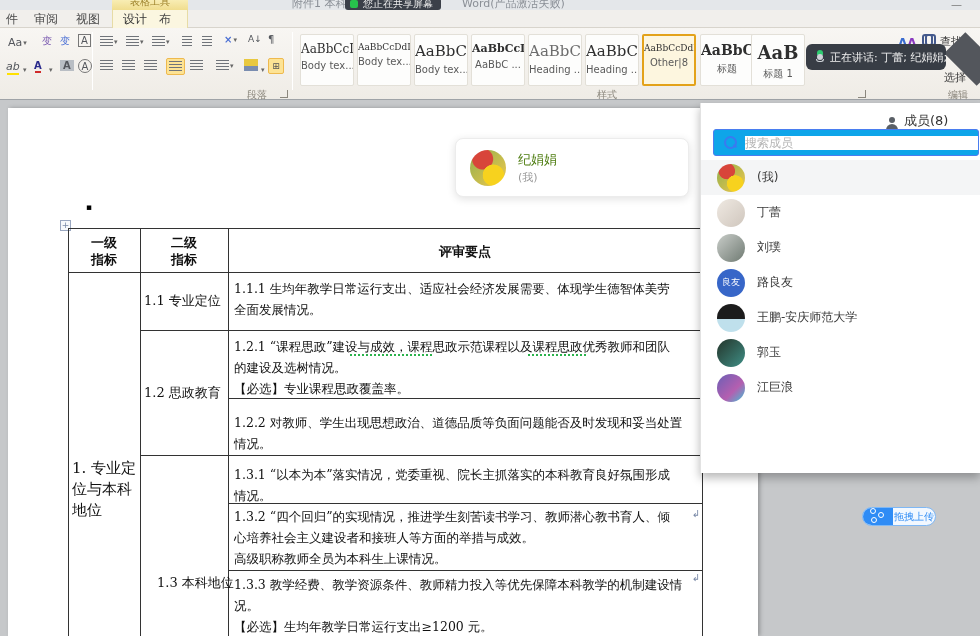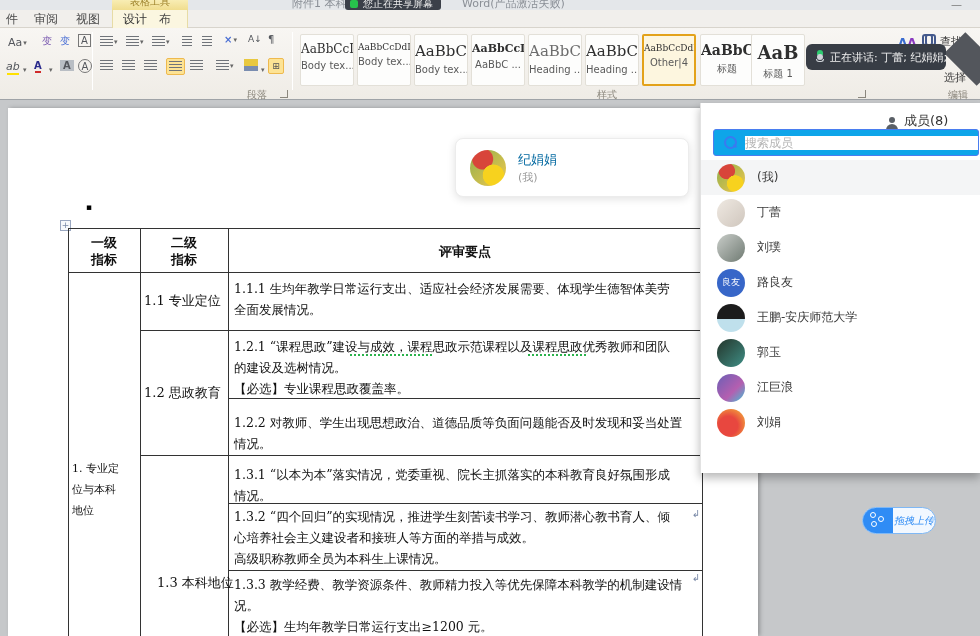--- a/index.html
+++ b/index.html
@@ -72,21 +72,21 @@
   .wavy { height:2px; border-bottom:2px dotted #2bb24c; }
   .pilcrow { color:#7a8aa8; font-size:10px; }
 
   
   .pcard { left:455px; top:138px; width:234px; height:59px; background:#fff; border:1px solid #ececec;
     border-radius:8px; box-shadow:0 2px 8px rgba(0,0,0,.12); }
   .pavatar { position:absolute; left:14px; top:11px; width:36px; height:36px; border-radius:50%;
     background:radial-gradient(circle at 65% 70%, #f7d21e 30%, transparent 32%),
                radial-gradient(circle at 35% 25%, #d8453a 28%, transparent 31%),
                linear-gradient(135deg,#8fae4f,#f2c84b); }
-  .pname { position:absolute; left:62px; top:12px; font-size:13px; color:#0369a1; }
+  .pname { position:absolute; left:62px; top:12px; font-size:13px; color:#4d7c0f; }
   .pme { position:absolute; left:62px; top:31px; font-size:11px; color:#9a9a9a; }
 
   
   .speak { left:806px; top:44px; width:140px; height:26px; background:#383d45; border-radius:6px;
     display:flex; align-items:center; padding:0 10px; z-index:60; }
   .mic { position:relative; width:8px; height:14px; margin-right:7px; }
   .mic .mb { position:absolute; left:1px; top:0; width:6px; height:9px; border-radius:3px; background:#cfd3d8; }
   .mic .mg { position:absolute; left:1px; top:0; width:6px; height:5px; border-radius:3px 3px 0 0; background:#2ecc71; }
   .mic .ms { position:absolute; left:0; top:9px; width:8px; height:3px; border-bottom:1px solid #cfd3d8;
     border-left:1px solid #cfd3d8; border-right:1px solid #cfd3d8; border-radius:0 0 4px 4px; }
@@ -122,22 +122,22 @@
   .av3 { background:#3766c8; }
   .av4 { background:linear-gradient(#1c1c1c 55%, #bfe0ec 55%); }
   .av5 { background:linear-gradient(135deg,#24342a,#3f8f86); }
   .av6 { background:linear-gradient(135deg,#6b5fb5,#b45fb0 60%,#3fc2d6); }
   .av7 { background:radial-gradient(circle at 40% 60%, #e8473f 40%, #f5c03a); }
   .pfoot { position:absolute; left:0; bottom:0; width:280px; height:38px; border-top:1px solid #ebebeb; }
   .pbtn { position:absolute; top:6px; height:26px; background:#fff; border:1px solid #d4d4d4; border-radius:3px;
     font-size:12px; color:#3a3a3a; text-align:center; line-height:24px; }
 
   
-  .upload { left:862px; top:507px; width:74px; height:27px; border:1px solid #7fb8f5; border-radius:14px;
-    background:#f2f8ff; display:flex; align-items:center; overflow:hidden; z-index:40;font-style:italic; }
+  .upload { left:862px; top:507px; width:74px; height:19px; border:1px solid #7fb8f5; border-radius:14px;
+    background:#f2f8ff; display:flex; align-items:center; overflow:hidden; z-index:40; }
   .upl-ic { width:30px; height:27px; background:#2f8cf5; position:relative; flex:none; }
   .upl-ic i { position:absolute; width:6px; height:6px; border:1.5px solid #fff; border-radius:50%; background:transparent; }
   .upl-ic i:nth-child(1){ left:7px; top:5px; } .upl-ic i:nth-child(2){ left:15px; top:9px; } .upl-ic i:nth-child(3){ left:8px; top:14px; }
   .upl-tx { flex:1; text-align:center; font-size:10px; color:#2f8cf5; white-space:nowrap; }
 </style>
 </head>
 <body>
 
 <div class="abs titlebar">
   <span class="ttext" style="left:292px">附件1 本科专业评估指...</span>
@@ -247,21 +247,21 @@
   <div class="stile s5" style="left:528px">
       <span class="samp">AaBbC</span>
       <span class="sname">Heading ...</span>
     </div>
   <div class="stile s6" style="left:585px">
       <span class="samp">AaBbC(</span>
       <span class="sname">Heading ...</span>
     </div>
   <div class="stile s7 sel" style="left:642px">
       <span class="samp">AaBbCcDdI</span>
-      <span class="sname">Other|4</span>
+      <span class="sname">Other|8</span>
     </div>
   <div class="stile s8" style="left:700px">
       <span class="samp">AaBbC(</span>
       <span class="sname">标题</span>
     </div>
   <div class="stile s9" style="left:751px">
       <span class="samp">AaB</span>
       <span class="sname">标题 1</span>
     </div>
   <span class="glabel" style="left:597px">样式</span>
@@ -295,21 +295,21 @@
   <div class="abs bline" style="left:132px;top:120px;width:1px;height:408px"></div>
   <div class="abs bline" style="left:220px;top:120px;width:1px;height:408px"></div>
   <div class="abs bline" style="left:694px;top:120px;width:1px;height:408px"></div>
 
   <div class="abs hdrcell doc-serif" style="left:60px;top:126px;width:72px">一级
 指标</div>
   <div class="abs hdrcell doc-serif" style="left:132px;top:126px;width:88px">二级
 指标</div>
   <div class="abs hdrcell doc-serif" style="left:220px;top:135px;width:474px">评审要点</div>
 
-  <div class="abs cell doc-serif" style="left:64px;top:350px;width:68px;font-size:11px">1. 专业定
+  <div class="abs cell doc-serif" style="left:64px;top:350px;width:68px;font-size:15px">1. 专业定
 位与本科
 地位</div>
   <div class="abs cell doc-serif" style="left:136px;top:182px;width:84px;font-size:13px">1.1 专业定位</div>
   <div class="abs cell doc-serif" style="left:136px;top:274px;width:84px;font-size:13px">1.2 思政教育</div>
   <div class="abs cell doc-serif" style="left:149px;top:464px;width:84px;font-size:13px">1.3 本科地位</div>
 
   <div class="abs cell doc-serif" style="left:226px;top:170px;width:464px">1.1.1 生均年教学日常运行支出、适应社会经济发展需要、体现学生德智体美劳
 全面发展情况。</div>
   <div class="abs cell doc-serif" style="left:226px;top:228px;width:464px">1.2.1 “课程思政”建设与成效，课程思政示范课程以及课程思政优秀教师和团队
 的建设及选树情况。
@@ -382,24 +382,20 @@
       <span class="mname">王鹏-安庆师范大学</span>
     </div>
   <div class="mrow" style="top:232px">
       <span class="av av5"></span>
       <span class="mname">郭玉</span>
     </div>
   <div class="mrow" style="top:267px">
       <span class="av av6"></span>
       <span class="mname">江巨浪</span>
     </div>
-  <div class="mrow" style="top:302px">
-      <span class="av av7"></span>
-      <span class="mname">刘娟</span>
-    </div>
 
 </div>
 
 <div class="abs upload">
   <span class="upl-ic">
       <i></i>
       <i></i>
       <i></i>
     </span>
   <span class="upl-tx">拖拽上传</span>

